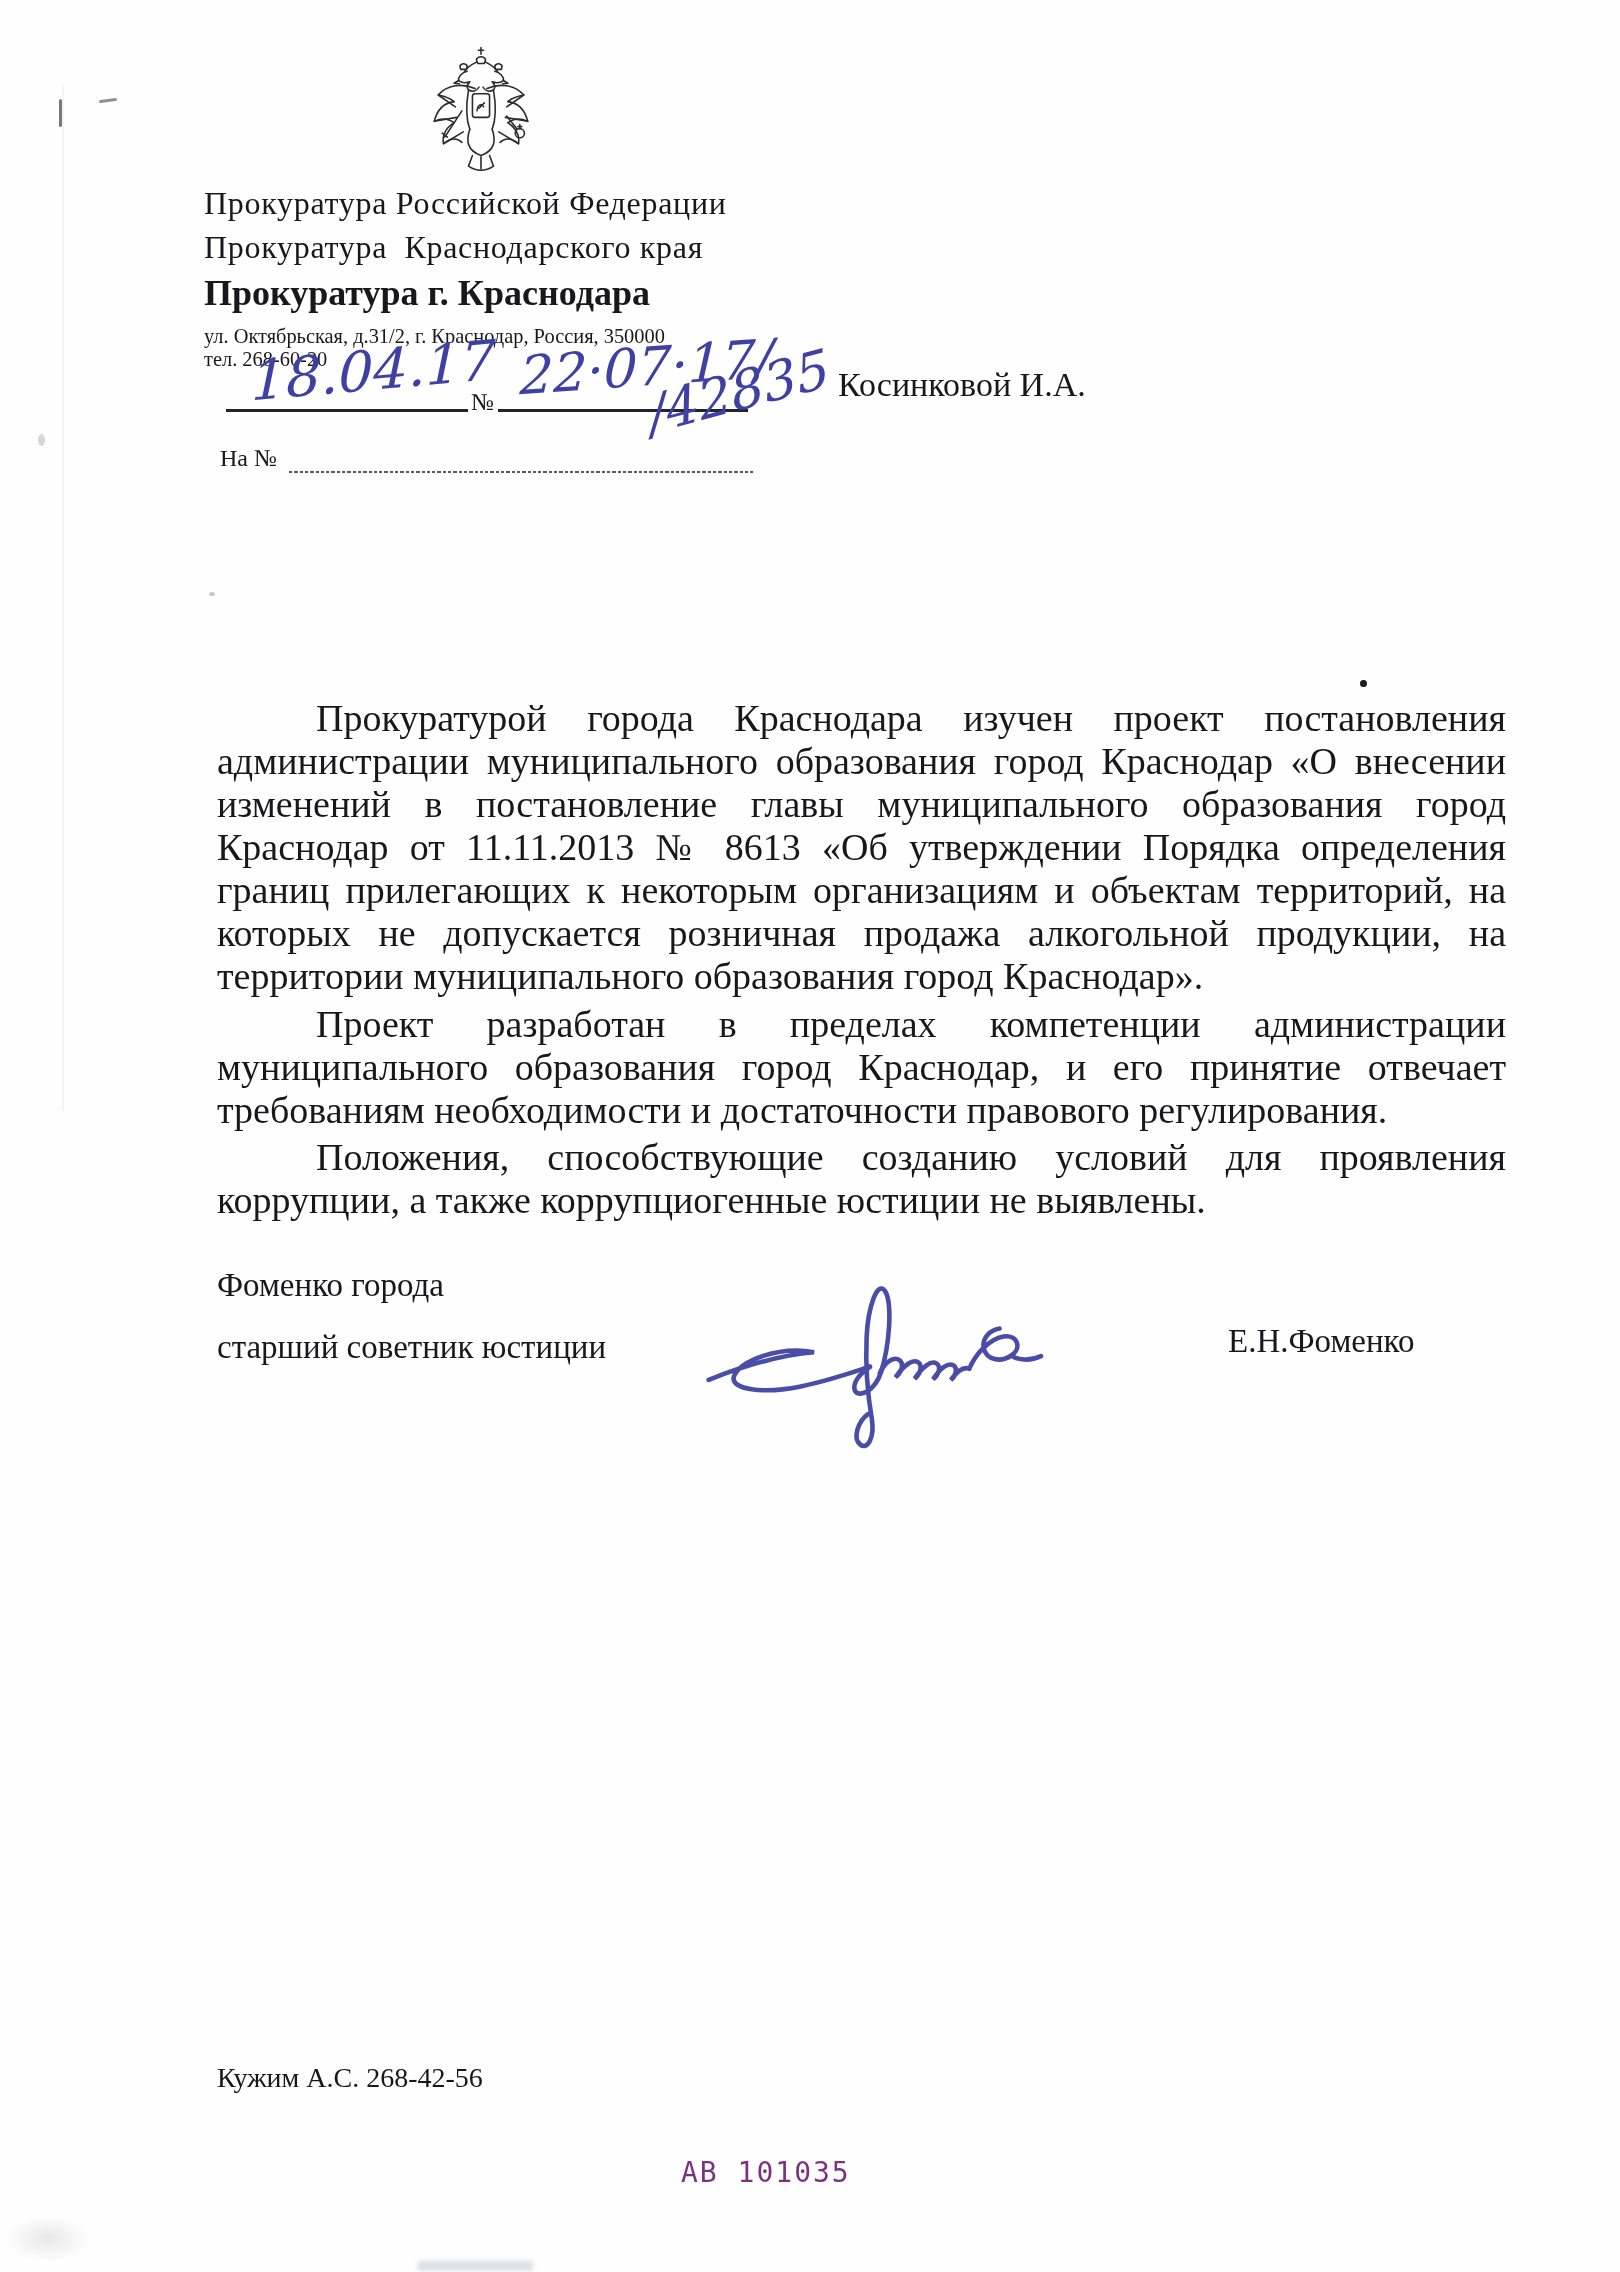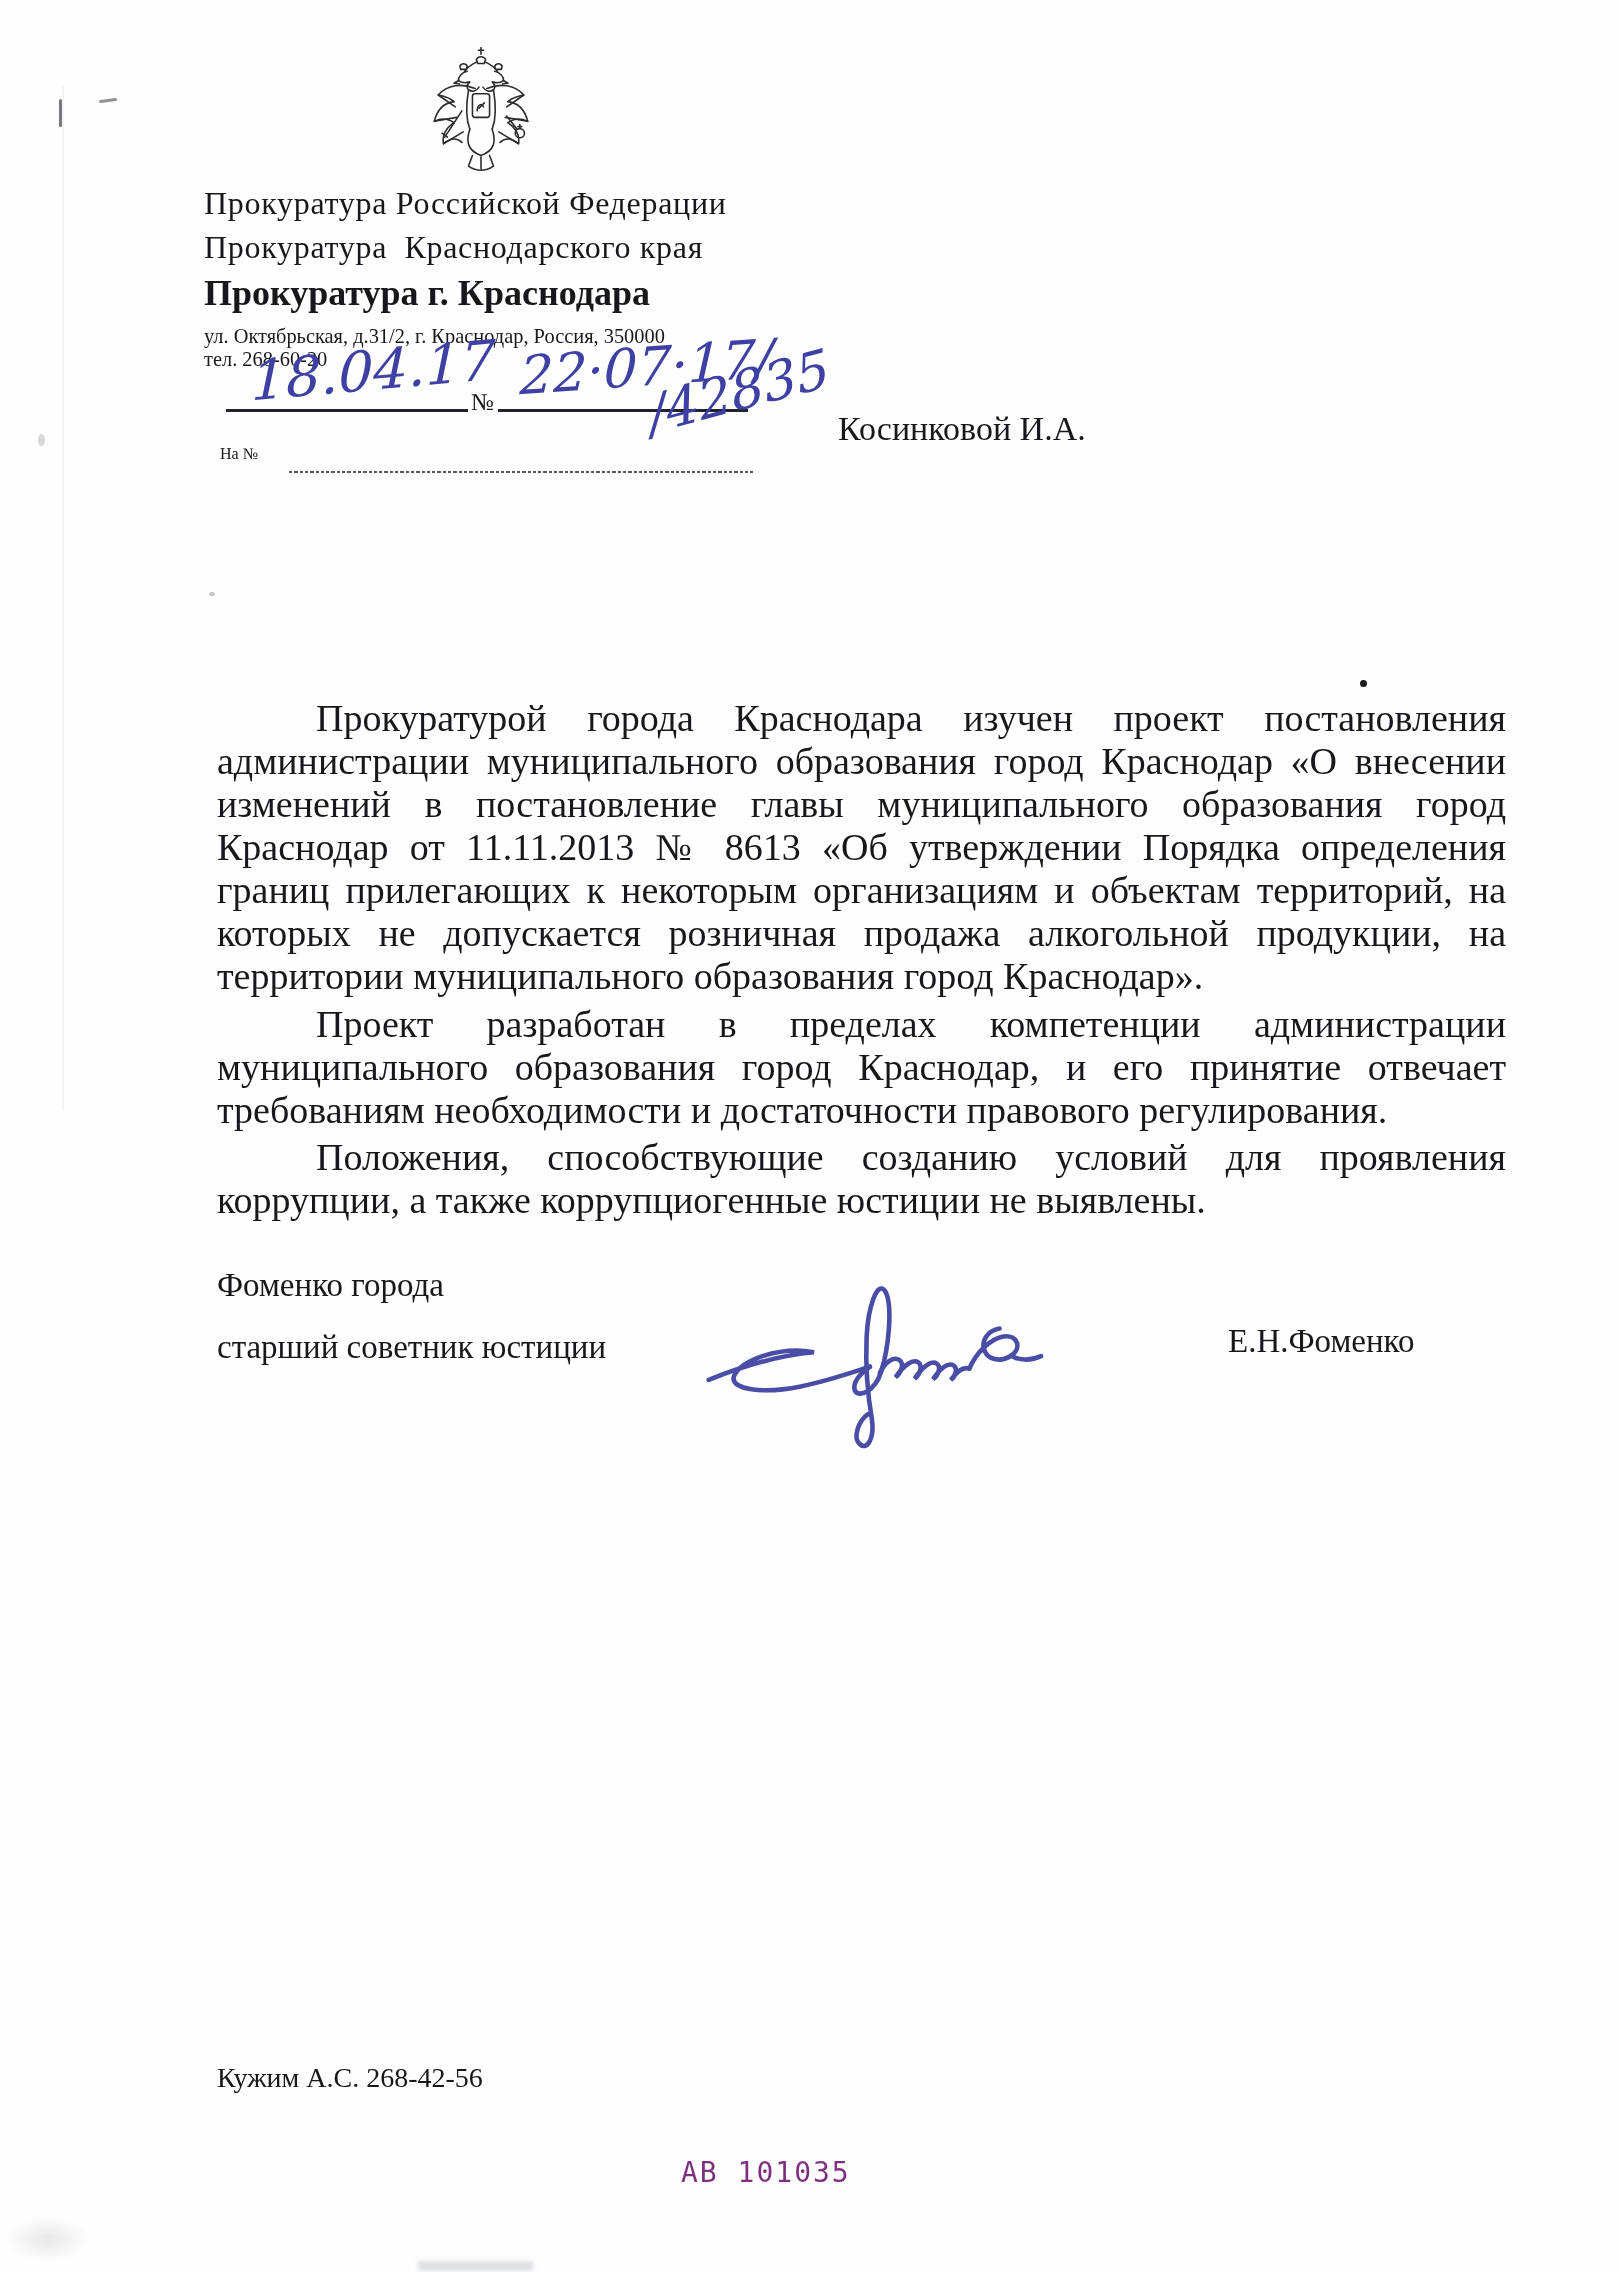--- a/index.html
+++ b/index.html
@@ -20,28 +20,28 @@
     font-family:"DejaVu Serif", serif; font-style:italic; color:#3e41a3;
     white-space:nowrap; transform-origin:left top;
   }
   .hw-date{left:252px; top:349px; font-size:55px; transform:rotate(-5deg) skewX(-6deg);}
   .hw-num1{left:521px; top:345px; font-size:53px; transform:rotate(-4deg) skewX(-6deg);}
   .hw-num2{left:644px; top:385px; font-size:53px; transform:rotate(-15deg) skewX(-6deg);}
   .rule{height:2.6px; background:#23232e; top:409px;}
   .rule-a{left:226px; width:242px;}
   .rule-b{left:498px; width:250px;}
   .no-label{left:471px; top:389px; font-size:24px;}
-  .ref-label{left:220px; top:445px; font-size:16px;}
+  .ref-label{left:220px; top:445px; font-size:24px;}
   .dash-rule{
     left:289px; top:471px; width:464px; height:2px; opacity:.85;
     background:repeating-linear-gradient(90deg,#3a3a42 0 3.3px,transparent 3.3px 5.3px);
   }
   
   .recipient{left:838px; top:201px; width:631px; font-size:34px; line-height:35px;}
-  .recipient-name{left:838px; top:366px; font-size:34px;margin-top:44px;}
+  .recipient-name{left:838px; top:366px; font-size:34px;}
   
   .body-block{left:217px; top:697px; width:1289px; font-size:38px; line-height:43px;}
   .bl{text-align:justify; text-align-last:justify;}
   .bl.last{text-align:right; text-align-last:left;}
   .bl.ind{text-indent:99px;}
   .pgap1{height:5.3px;} .pgap2{height:3.3px;}
   
   .sig-t1{left:217px; top:1267px; font-size:33px;}
   .sig-t2{left:217px; top:1329px; font-size:33px;}
   .signer{left:1228px; top:1323px; font-size:33px;}

